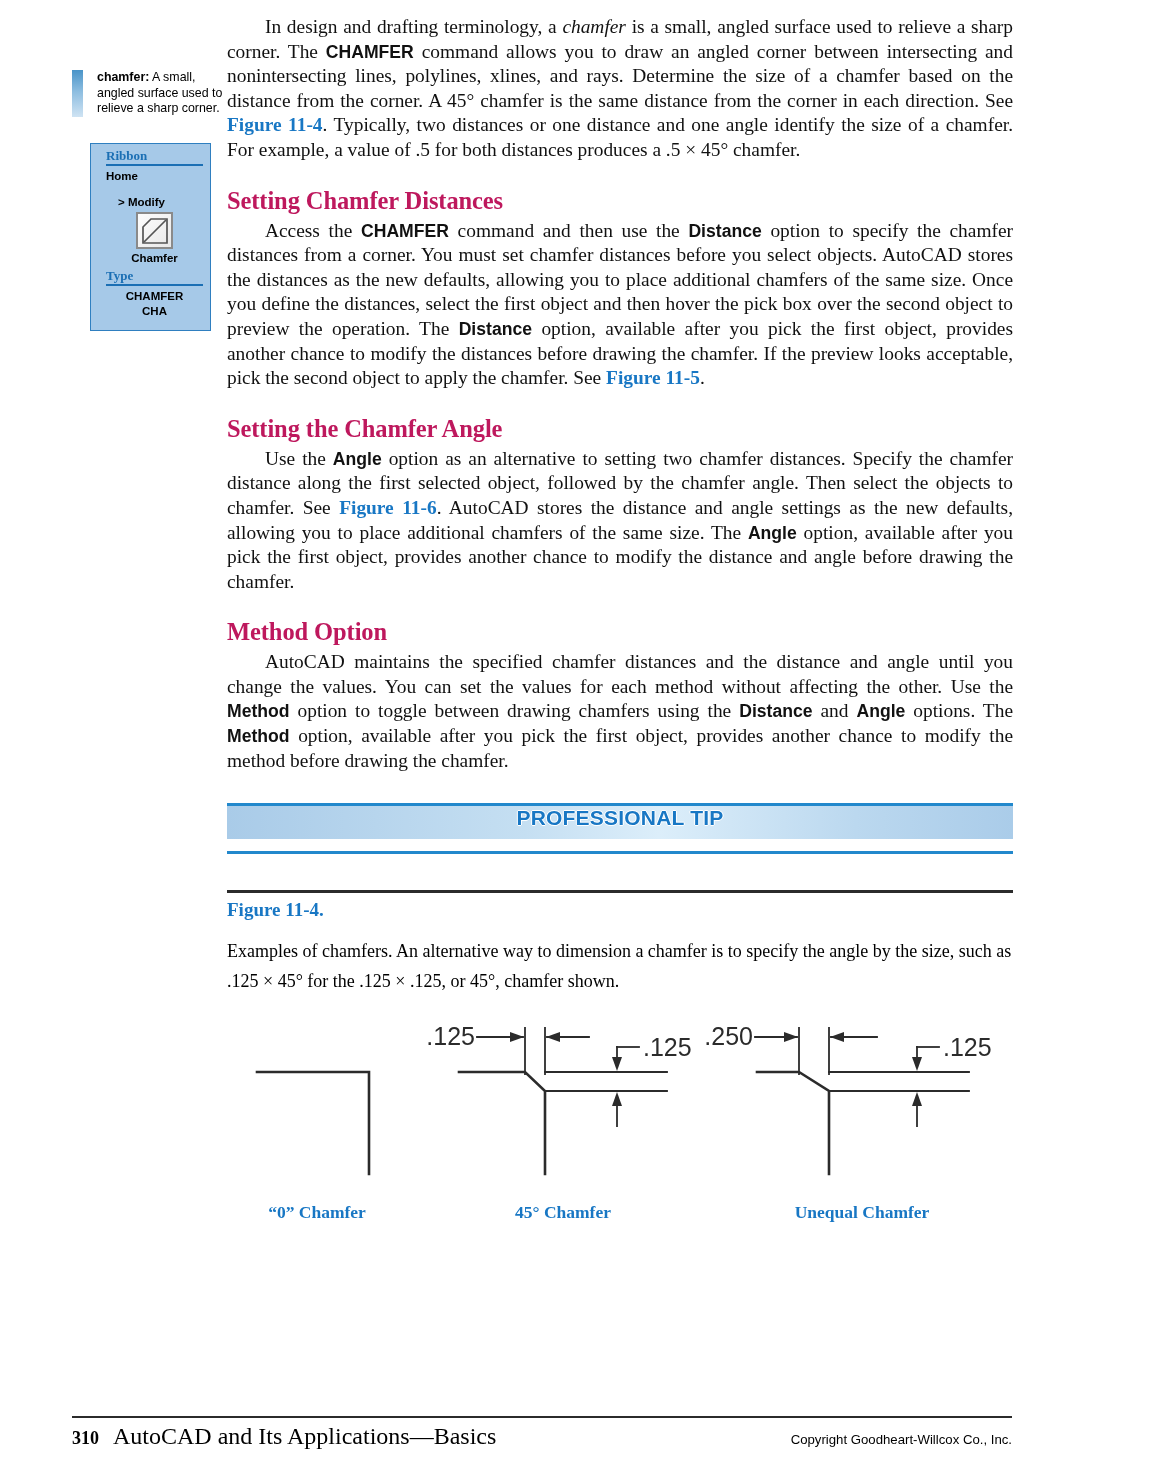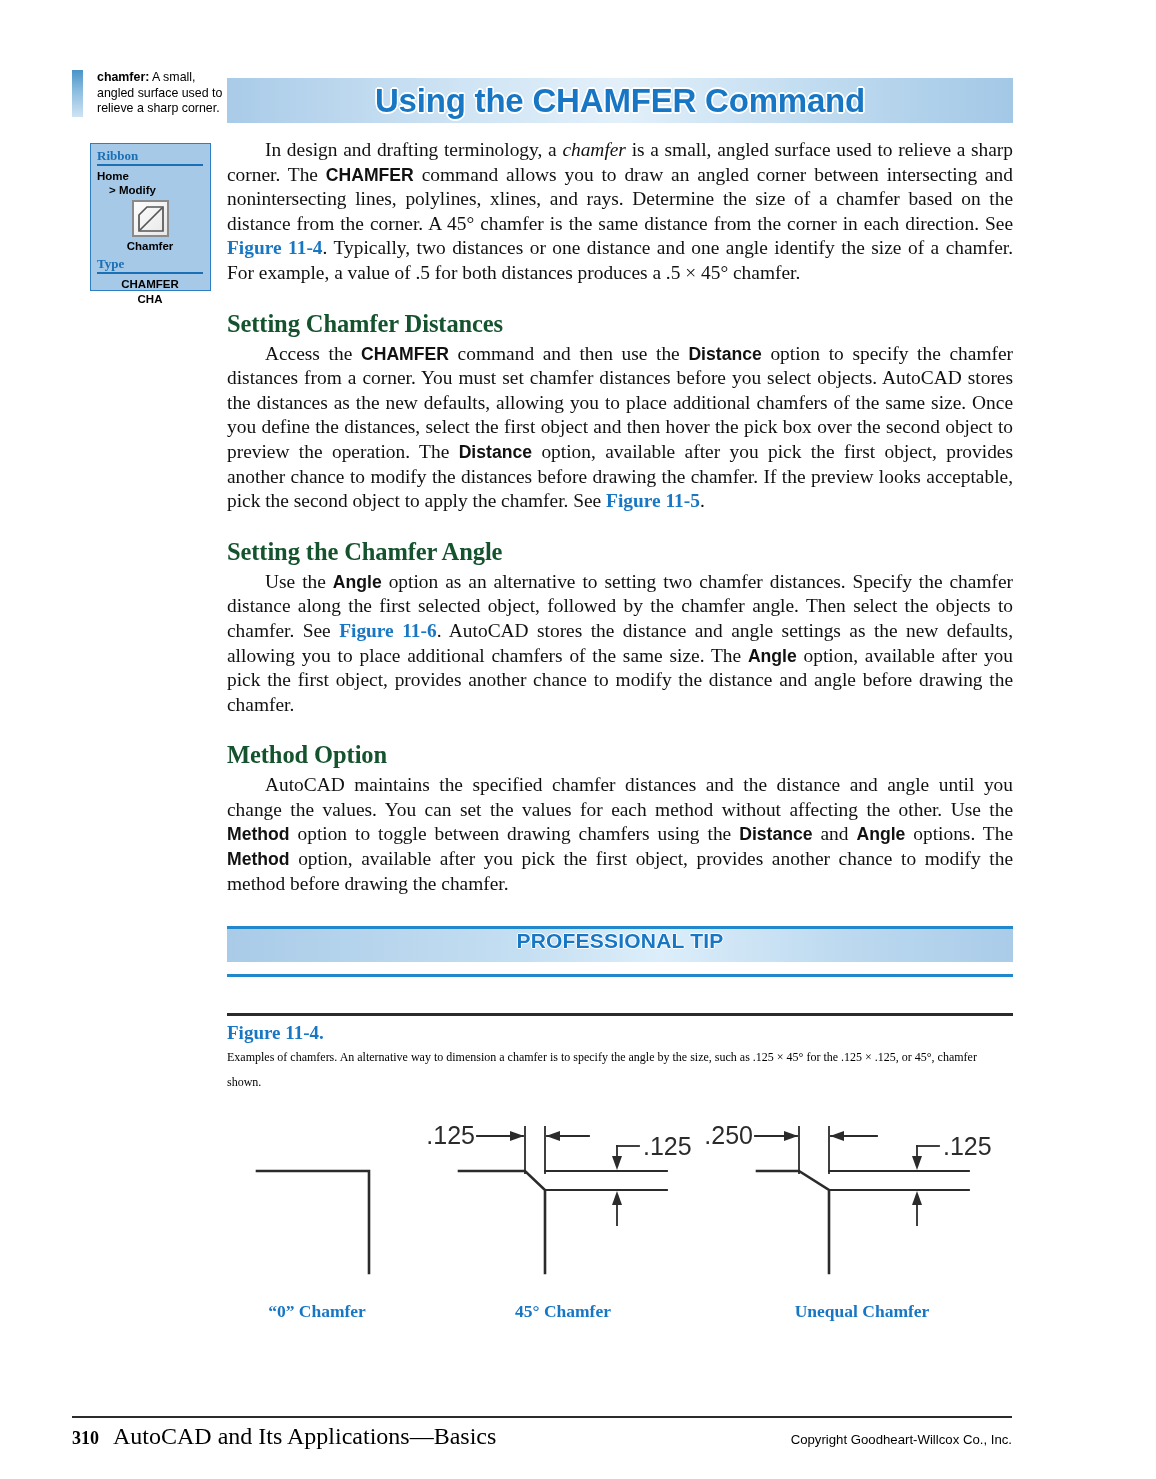--- a/index.html
+++ b/index.html
@@ -60,46 +60,46 @@
     font-weight: bold;
     font-size: 17px;
     letter-spacing: 0.3px;
     color: #1b6fb4;
   }
   .cmdbox {
     position: absolute;
     left: 26px;
     top: 0;
     width: 121px;
-    height: 148px;
+    height: 188px;
     background: #a6c9e8;
     border: 1.4px solid #2f7fc0;
     box-sizing: border-box;
-    padding: 4px 7px 0 6px;
+    padding: 4px 7px 0 15px;
   }
   .cmd-head {
     font-family: "Liberation Serif", serif;
     font-weight: bold;
     font-size: 13px;
     color: #1b6fb4;
     line-height: 15px;
   }
   .cmd-rule {
     height: 2px;
     background: #1b6fb4;
     margin: 1px 0 3px 0;
   }
   .cmd-line {
     font-family: "Liberation Sans", sans-serif;
     font-weight: bold;
     font-size: 11.5px;
     color: #000;
     line-height: 14px;
   }
-  .cmd-line.indent { padding-left: 12px; }
+  .cmd-line.indent { padding-left: 12px; margin-top: 12px; }
   .cmd-icon-row {
     display: flex;
     justify-content: center;
     margin-top: 3px;
   }
   .cmd-icon {
     width: 37px;
     height: 37px;
     border: 2px solid #8a8a8a;
     background: linear-gradient(135deg, #fdfdfd 0%, #e8e8e8 100%);
@@ -171,21 +171,21 @@
   i.term { font-style: italic; }
   .figref {
     color: #1877c4;
     font-weight: bold;
   }
 
   h2.sec {
     font-family: "Liberation Serif", serif;
     font-weight: bold;
     font-size: 24.5px;
-    color: #14532d;
+    color: #be185d;
     margin: 24px 0 4px 0;
     letter-spacing: -0.1px;
   }
 
   
   .tip {
     margin-top: 30px;
   }
   .tip-rule-top {
     height: 3px;
@@ -227,23 +227,23 @@
     background: #2b2b2b;
   }
   .fig-num {
     font-family: "Liberation Serif", serif;
     font-weight: bold;
     font-size: 19px;
     color: #1877c4;
     margin-top: 6px;
   }
   .fig-cap {
-    font-size: 12px;
-    line-height: 25px;
-    margin-top: 1px;
+    font-size: 18px;
+    line-height: 30px;
+    margin-top: 15px;
   }
   .fig-canvas {
     position: relative;
     height: 200px;
     margin-top: 6px;
   }
   .fig-labels {
     position: relative;
     height: 24px;
   }
@@ -320,23 +320,20 @@
     <div class="cmd-icon-label">Chamfer</div>
     <div class="cmd-head" style="margin-top:4px;">Type</div>
     <div class="cmd-rule"></div>
     <div class="cmd-type-body">CHAMFER</div>
     <div class="cmd-type-body">CHA</div>
   </div>
 </div>
 
 <div class="main">
 
-  <div class="title-band">
-    <div class="title-text">Using the CHAMFER Command</div>
-  </div>
 
   <p class="body first"><span class="ind"></span><span>In design and drafting terminology, a </span><i class="term">chamfer</i><span> is a small, angled surface used to relieve a sharp corner. The </span><b class="sans">CHAMFER</b><span> command allows you to draw an angled corner between intersecting and nonintersecting lines, polylines, xlines, and rays. Determine the size of a chamfer based on the distance from the corner. A 45° chamfer is the same distance from the corner in each direction. See </span><span class="figref">Figure 11-4</span><span>. Typically, two distances or one distance and one angle identify the size of a chamfer. For example, a value of .5 for both distances produces a .5 × 45° chamfer.</span></p>
 
   <h2 class="sec">Setting Chamfer Distances</h2>
   <p class="body"><span class="ind"></span><span>Access the </span><b class="sans">CHAMFER</b><span> command and then use the </span><b class="sans">Distance</b><span> option to specify the chamfer distances from a corner. You must set chamfer distances before you select objects. AutoCAD stores the distances as the new defaults, allowing you to place additional chamfers of the same size. Once you define the distances, select the first object and then hover the pick box over the second object to preview the operation. The </span><b class="sans">Distance</b><span> option, available after you pick the first object, provides another chance to modify the distances before drawing the chamfer. If the preview looks acceptable, pick the second object to apply the chamfer. See </span><span class="figref">Figure 11-5</span><span>.</span></p>
 
   <h2 class="sec">Setting the Chamfer Angle</h2>
   <p class="body"><span class="ind"></span><span>Use the </span><b class="sans">Angle</b><span> option as an alternative to setting two chamfer distances. Specify the chamfer distance along the first selected object, followed by the chamfer angle. Then select the objects to chamfer. See </span><span class="figref">Figure 11-6</span><span>. AutoCAD stores the distance and angle settings as the new defaults, allowing you to place additional chamfers of the same size. The </span><b class="sans">Angle</b><span> option, available after you pick the first object, provides another chance to modify the distance and angle before drawing the chamfer.</span></p>
 
   <h2 class="sec">Method Option</h2>

